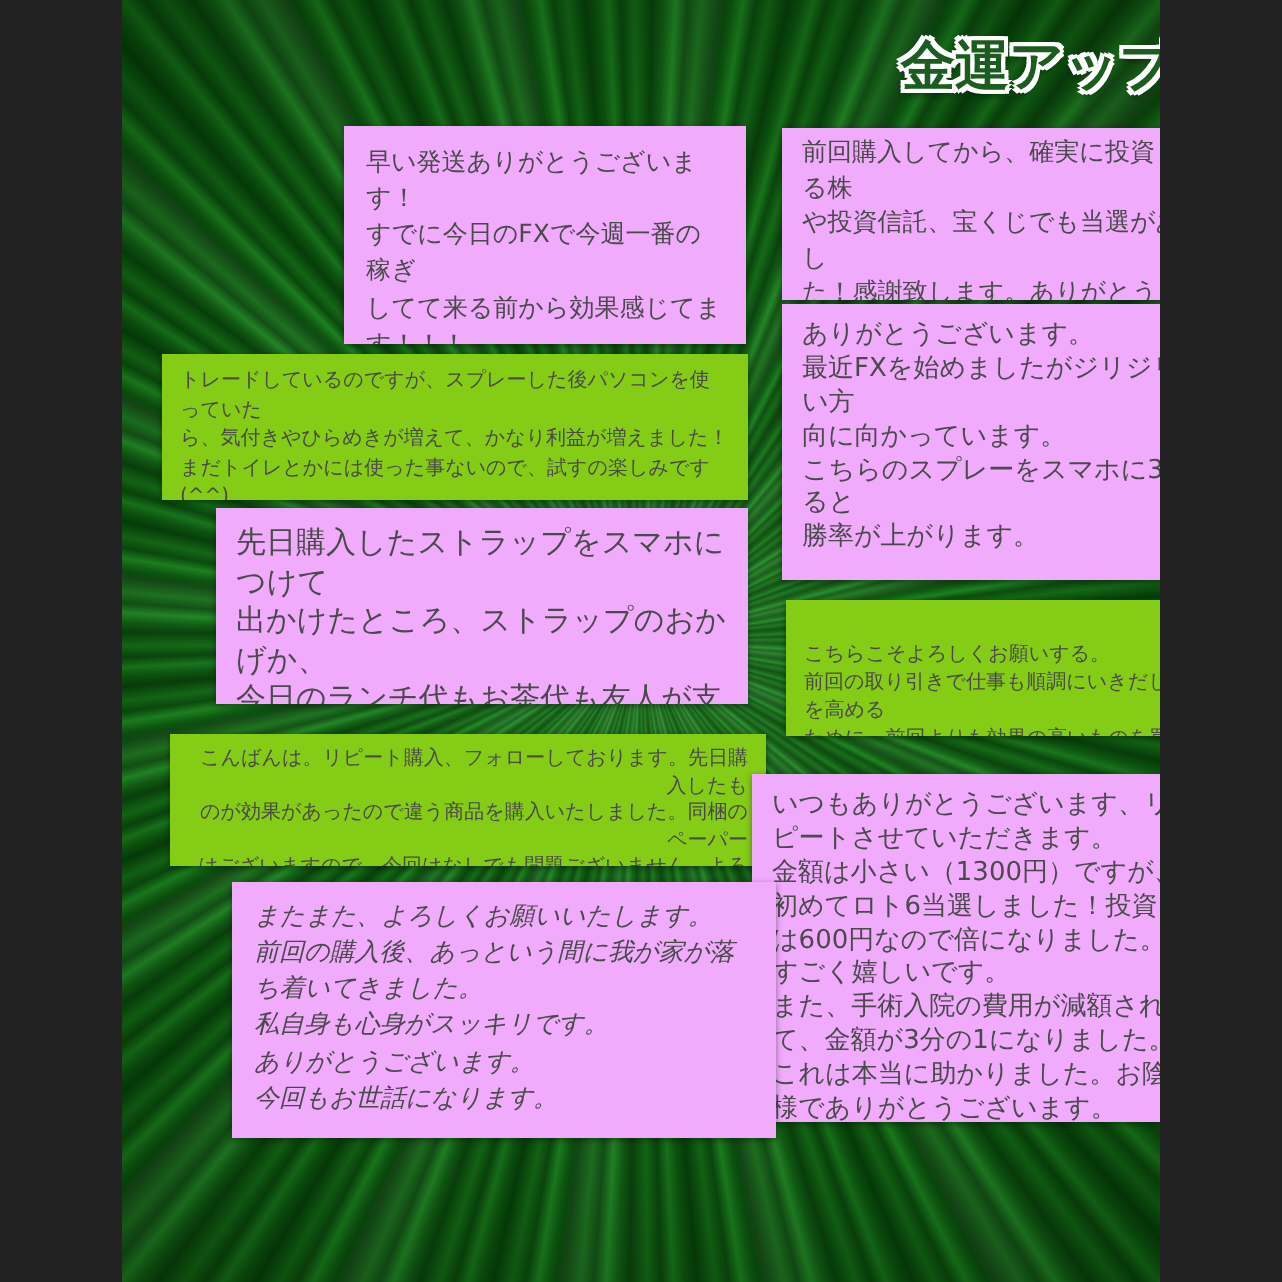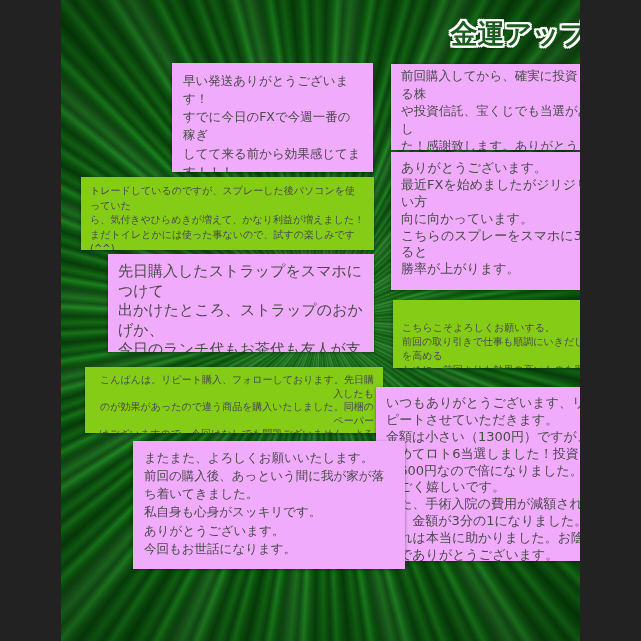--- a/index.html
+++ b/index.html
@@ -51,21 +51,21 @@
   .cream{background:#84cc16;}
 
   .b1{left:111px;top:63px;width:201px;height:109px;padding:9px 11px;font-size:12.5px;line-height:1.45;}
   .b2{left:330px;top:64px;width:246px;height:86px;padding:3px 10px;font-size:12.5px;line-height:1.4;}
   .b3{left:330px;top:152px;width:248px;height:138px;padding:8px 10px;font-size:13px;line-height:1.3;}
   .b4{left:20px;top:177px;width:293px;height:73px;padding:7px 9px;font-size:10px;line-height:1.45;}
   .b5{left:47px;top:254px;width:266px;height:98px;padding:8px 10px;font-size:15px;line-height:1.3;}
   .b6{left:332px;top:300px;width:300px;height:68px;padding:21px 9px;font-size:10px;line-height:1.4;}
   .b7{left:24px;top:367px;width:298px;height:66px;padding:6px 9px;font-size:10px;line-height:1.35;text-align:right;}
   .b8{left:315px;top:387px;width:245px;height:174px;padding:8px 10px;font-size:13px;line-height:1.3;}
-  .b9{left:72px;top:441px;width:272px;height:128px;padding:8px 11px;font-size:12.5px;line-height:1.45;}
+  .b9{left:55px;top:441px;width:272px;height:128px;padding:8px 11px;font-size:12.5px;line-height:1.45;font-style:italic;}
 </style>
 </head>
 <body>
 
 <div id="stage">
   <div class="bg"></div>
   <div class="bg-streak"></div>
 
   <div class="title">金運アップの招金堂</div>
 

